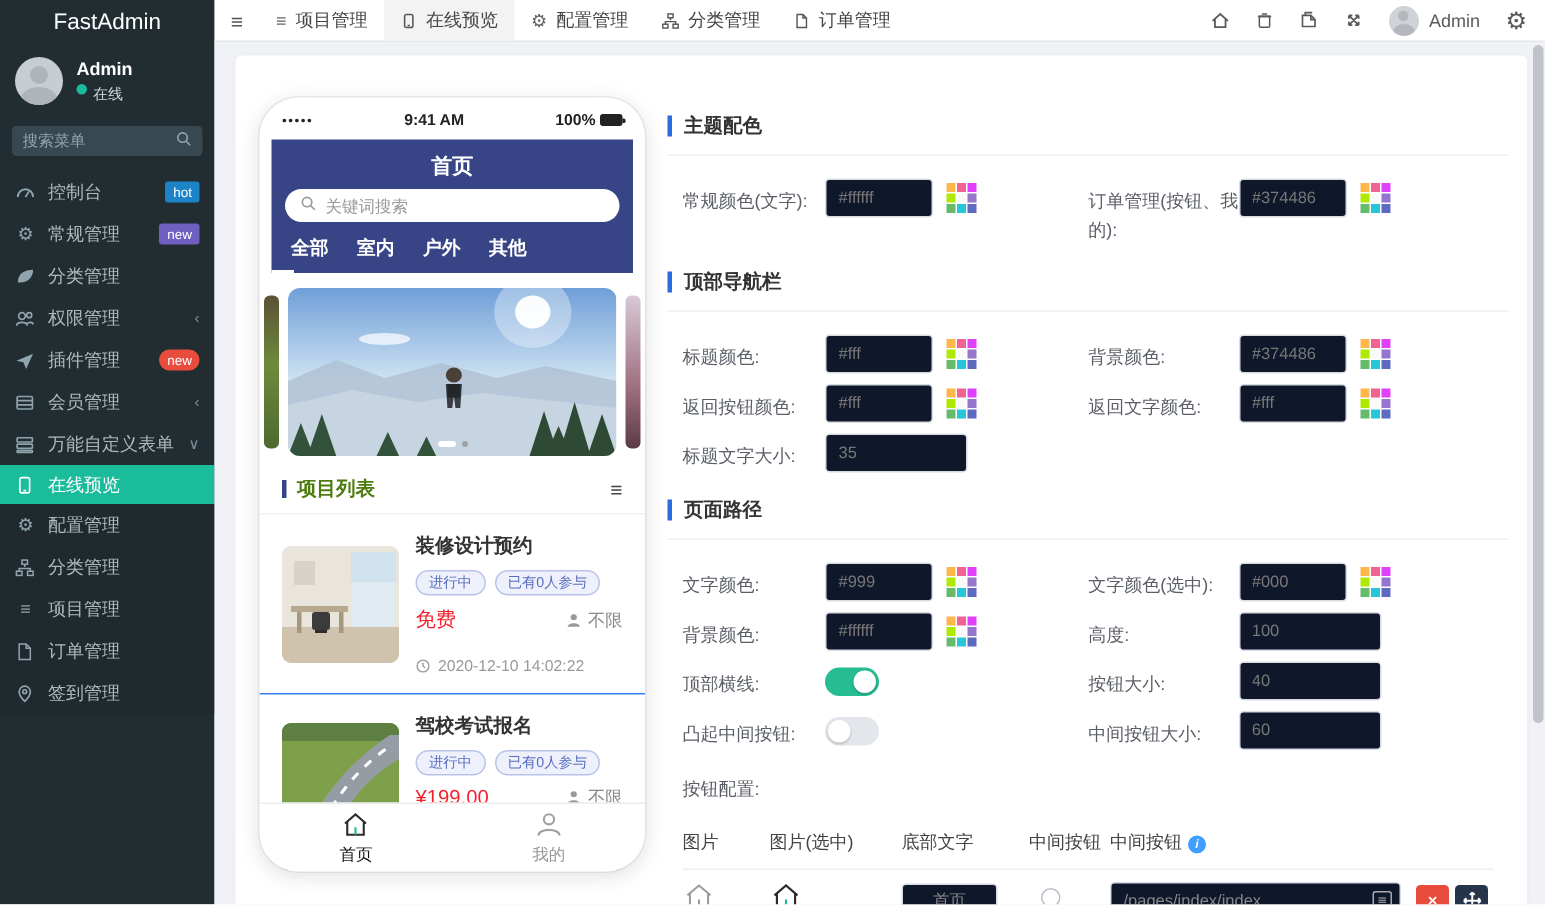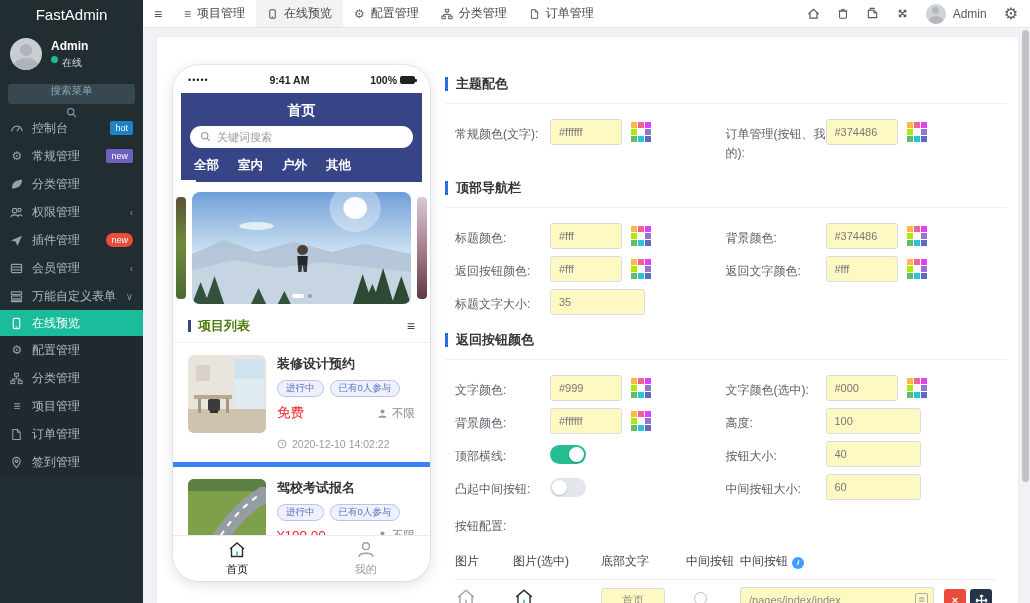--- a/index.html
+++ b/index.html
@@ -9,21 +9,21 @@
   
   .sidebar { position:absolute; left:0; top:0; width:143px; height:603px; background:#222d32; color:#aeb9bf; }
   .logo { height:28px; display:flex; align-items:center; justify-content:center; color:#fff; font-size:15px; background:#222d32; }
   .userpanel { display:flex; align-items:center; gap:9px; padding:10px 10px 8px 10px; }
   .avatar { width:32px; height:32px; border-radius:50%; background:#c8cdd2; position:relative; overflow:hidden; flex:0 0 auto; }
   .avatar:before { content:""; position:absolute; left:10px; top:6px; width:12px; height:12px; border-radius:50%; background:#aeb4ba; }
   .avatar:after { content:""; position:absolute; left:4px; top:20px; width:24px; height:16px; border-radius:50%; background:#aeb4ba; }
   .uname { font-size:12px; font-weight:bold; color:#fff; }
   .ustatus { font-size:10px; margin-top:3px; display:flex; align-items:flex-start; gap:4px; color:#cfd8dc; }
   .dot { width:7px; height:7px; border-radius:50%; background:#18bc9c; display:inline-block; }
-  .sidesearch { margin:6px 8px 10px 8px; height:20px; background:#374850; border-radius:3px; display:flex; align-items:center; padding:0 7px; gap:6px;flex-direction:column; }
+  .sidesearch { margin:6px 8px 10px 8px; height:20px; background:#374850; border-radius:3px; display:flex; align-items:center; padding:0 7px; gap:6px; }
   .sidesearch .ph { flex:1; font-size:10.5px; color:#8fa4ad; }
   .menu { margin-top:4px; }
   .mitem { height:28px; display:flex; align-items:center; gap:8px; padding:0 10px; font-size:12px; cursor:pointer; }
   .mitem .ic { width:14px; text-align:center; flex:0 0 auto; color:#8fa4ad; font-size:12px; line-height:1; }
   .mitem svg { display:block; }
   .badge { margin-left:auto; font-size:9px; color:#fff; padding:1.5px 5px; border-radius:2px; line-height:1.2; }
   .badge.hot { background:#1c84c6; }
   .badge.newp { background:#6e5fc0; }
   .badge.newr { background:#e74c3c; border-radius:8px; }
   .arrow { margin-left:auto; color:#7b909a; font-size:10px; }
@@ -74,21 +74,21 @@
   .slide { flex:1; height:112px; margin:0 6px; border-radius:8px; overflow:hidden; position:relative; }
   .slide svg { display:block; width:100%; height:100%; }
   .cdots { position:absolute; bottom:6px; left:50%; transform:translateX(-50%); display:flex; gap:4px; align-items:center; }
   .cdots .pill { width:12px; height:4px; border-radius:2px; background:#fff; }
   .cdots .d { width:4px; height:4px; border-radius:50%; background:rgba(120,120,120,.55); }
   .plist-head { display:flex; align-items:center; margin:13px 15px 7px 15px; }
   .plist-head .bar { width:3px; height:12px; background:#374486; margin-right:7px; }
   .plist-head .t { font-size:13px; font-weight:bold; color:#4d7c0f; }
   .plist-head .more { margin-left:auto; color:#444; font-size:14px; cursor:pointer; }
   .pdivider { border-top:1px solid #f0f0f0; margin:0; }
-  .pitem { display:flex; padding:12px 15px; border-bottom:5px solid #3b82f6; }
+  .pitem { display:flex; padding:12px 15px; border-bottom:1px solid #3b82f6;align-items:center; }
   .pitem .pimg { width:78px; height:78px; border-radius:6px; overflow:hidden; flex:0 0 auto; }
   .pitem .pimg svg { display:block; width:100%; height:100%; }
   .pbody { flex:1; margin-left:11px; min-width:0; }
   .pt { font-size:13px; color:#333; font-weight:600; }
   .ptags { display:flex; gap:6px; margin-top:7px; }
   .ptag { font-size:9.5px; color:#5a6ec0; border:1px solid #b9c3ea; background:#eef1fb; padding:1px 8px; border-radius:9px; white-space:nowrap; }
   .prow { display:flex; align-items:center; margin-top:7px; }
   .pprice { color:#f5222d; font-size:13.5px; font-weight:normal; }
   .pquota { margin-left:auto; display:flex; align-items:center; gap:4px; color:#888; font-size:11.5px; }
   .ptime { display:flex; align-items:center; gap:5px; margin-top:16px; color:#9a9a9a; font-size:10.5px; }
@@ -102,21 +102,21 @@
   .sec { margin-bottom:16px; }
   .sec-title { display:flex; align-items:center; gap:8px; padding-bottom:10px; border-bottom:1px solid #eef0f3; }
   .sec-title .bar { width:3px; height:14px; background:#2d6be4; }
   .sec-title .t { font-size:13px; font-weight:bold; color:#333; }
   .sec-body { padding:14px 10px 0 10px; }
   .frow { display:flex; margin-bottom:6px; }
   .fcol { width:50%; display:flex; align-items:flex-start; }
   .flabel { width:95px; font-size:12px; color:#5a5e66; padding-top:7px; line-height:1.6; }
   .fcol.c2 .flabel { width:100px; }
   .fctl { display:flex; align-items:center; gap:9px; padding-top:1px; }
-  .inp { height:26px; border:1px solid #d9dce3; border-radius:3px; font-size:11px; color:#777; padding:0 8px; font-family:"Liberation Sans","DejaVu Sans",sans-serif; background:#fef9c3; }
+  .inp { height:26px; border:1px solid #d9dce3; border-radius:3px; font-size:11px; color:#777; padding:0 8px; font-family:"Liberation Sans","DejaVu Sans",sans-serif; background:#0f172a; }
   .inp.color { width:72px; }
   .inp.num { width:95px; }
   .palette { width:20px; height:20px; display:grid; grid-template-columns:repeat(3,1fr); grid-template-rows:repeat(3,1fr); gap:1px; cursor:pointer; }
   .palette i { display:block; }
   .palette i:nth-child(1){background:#ffb74d}.palette i:nth-child(2){background:#f06292}.palette i:nth-child(3){background:#e040fb}
   .palette i:nth-child(4){background:#aeea00}.palette i:nth-child(5){background:#fafafa}.palette i:nth-child(6){background:#9575cd}
   .palette i:nth-child(7){background:#66bb6a}.palette i:nth-child(8){background:#26c6da}.palette i:nth-child(9){background:#5c6bc0}
   .toggle { width:36px; height:19px; border-radius:10px; position:relative; cursor:pointer; margin-top:4px; }
   .toggle.on { background:#26bd93; }
   .toggle.on:after { content:""; position:absolute; right:2px; top:2px; width:15px; height:15px; border-radius:50%; background:#fff; box-shadow:0 1px 2px rgba(0,0,0,.2); }
@@ -667,21 +667,21 @@
                     <input class="inp num" value="35" style="">
                   </span>
               </div>
             </div>
           </div>
         </section>
 
         <section class="sec">
           <div class="sec-title">
               <span class="bar"></span>
-              <span class="t">返回按钮颜色</span>
+              <span class="t">页面路径</span>
             </div>
           <div class="sec-body">
             <div class="frow">
               <div class="fcol">
                 <span class="flabel">文字颜色:</span>
                 <span class="fctl">
                     <input class="inp color" value="#999" style="">
                     <span class="palette">
                       <i></i>
                       <i></i>

